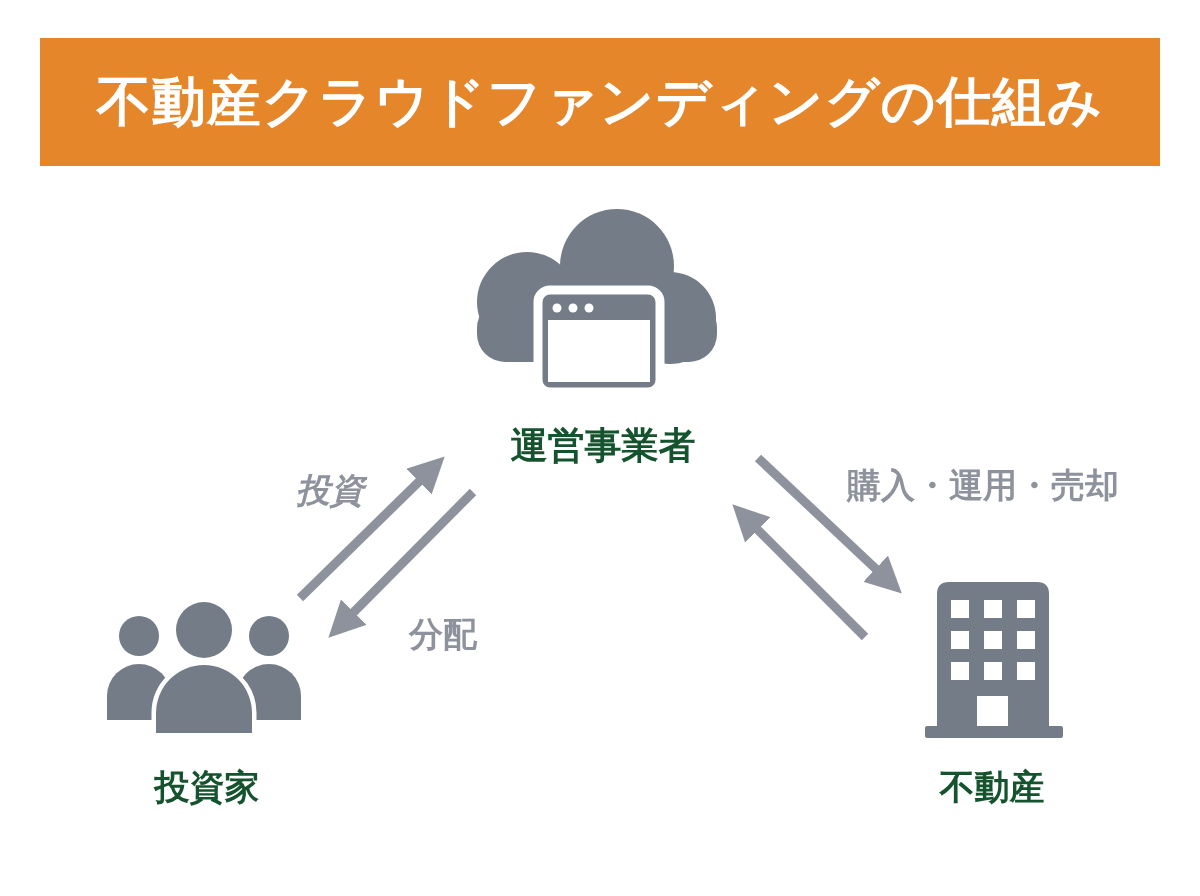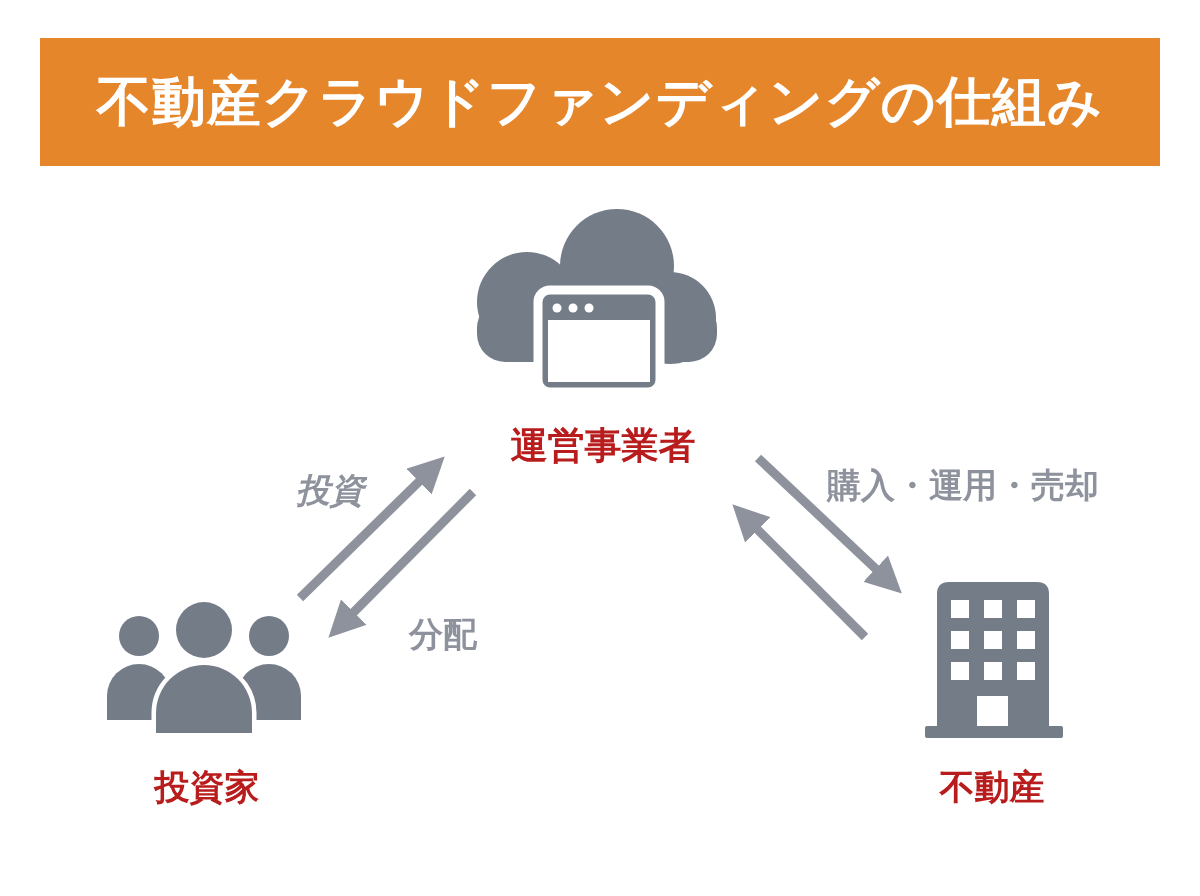--- a/index.html
+++ b/index.html
@@ -31,21 +31,21 @@
     left: 0; top: 0;
     width: 1200px; height: 896px;
   }
   .label {
     position: absolute;
     transform: translate(-50%, -50%);
     white-space: nowrap;
     font-weight: 800;
   }
   .label-node {
-    color: #b91c1c;
+    color: #14532d;
     font-size: 35px;
   }
   .label-operator { font-size: 37px; }
   .label-flow {
     color: #8D929C;
     font-size: 34px;
   }
   .note {
     position: absolute;
     right: 38px; top: 843px;
@@ -115,16 +115,16 @@
       <line x1="865" y1="637" x2="740" y2="512" marker-end="url(#ah)"></line>
     </g>
   </svg>
 
   <div class="label label-node label-operator" style="left:603px; top:446px;">運営事業者</div>
   <div class="label label-node" style="left:207px; top:787px;">投資家</div>
   <div class="label label-node" style="left:992px; top:787px;">不動産</div>
 
   <div class="label label-flow" style="left:330px; top:491px;font-style:italic;">投資</div>
   <div class="label label-flow" style="left:443px; top:635px;">分配</div>
-  <div class="label label-flow" style="left:963px; top:486px;">購入・運用・売却</div>
+  <div class="label label-flow" style="left:983px; top:486px;">購入・運用・売却</div>
 
 
 </div>
 
 </body></html>

